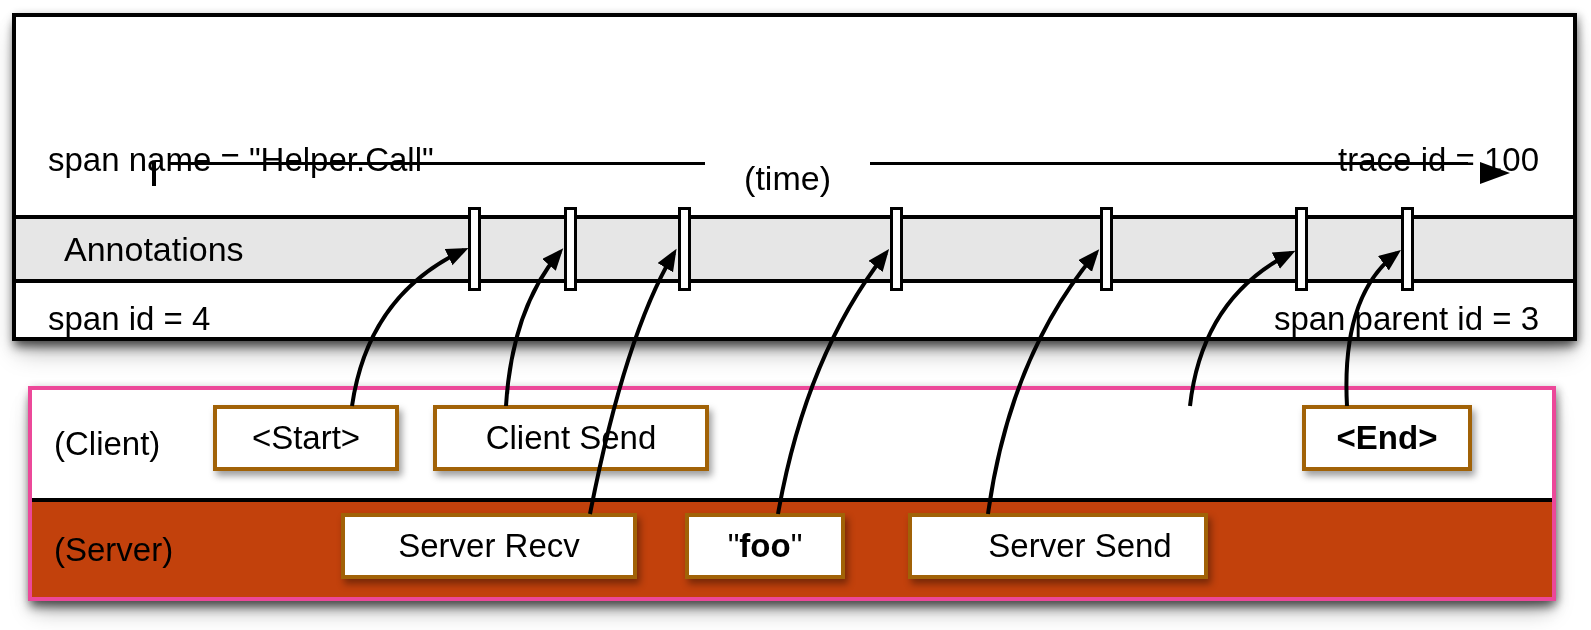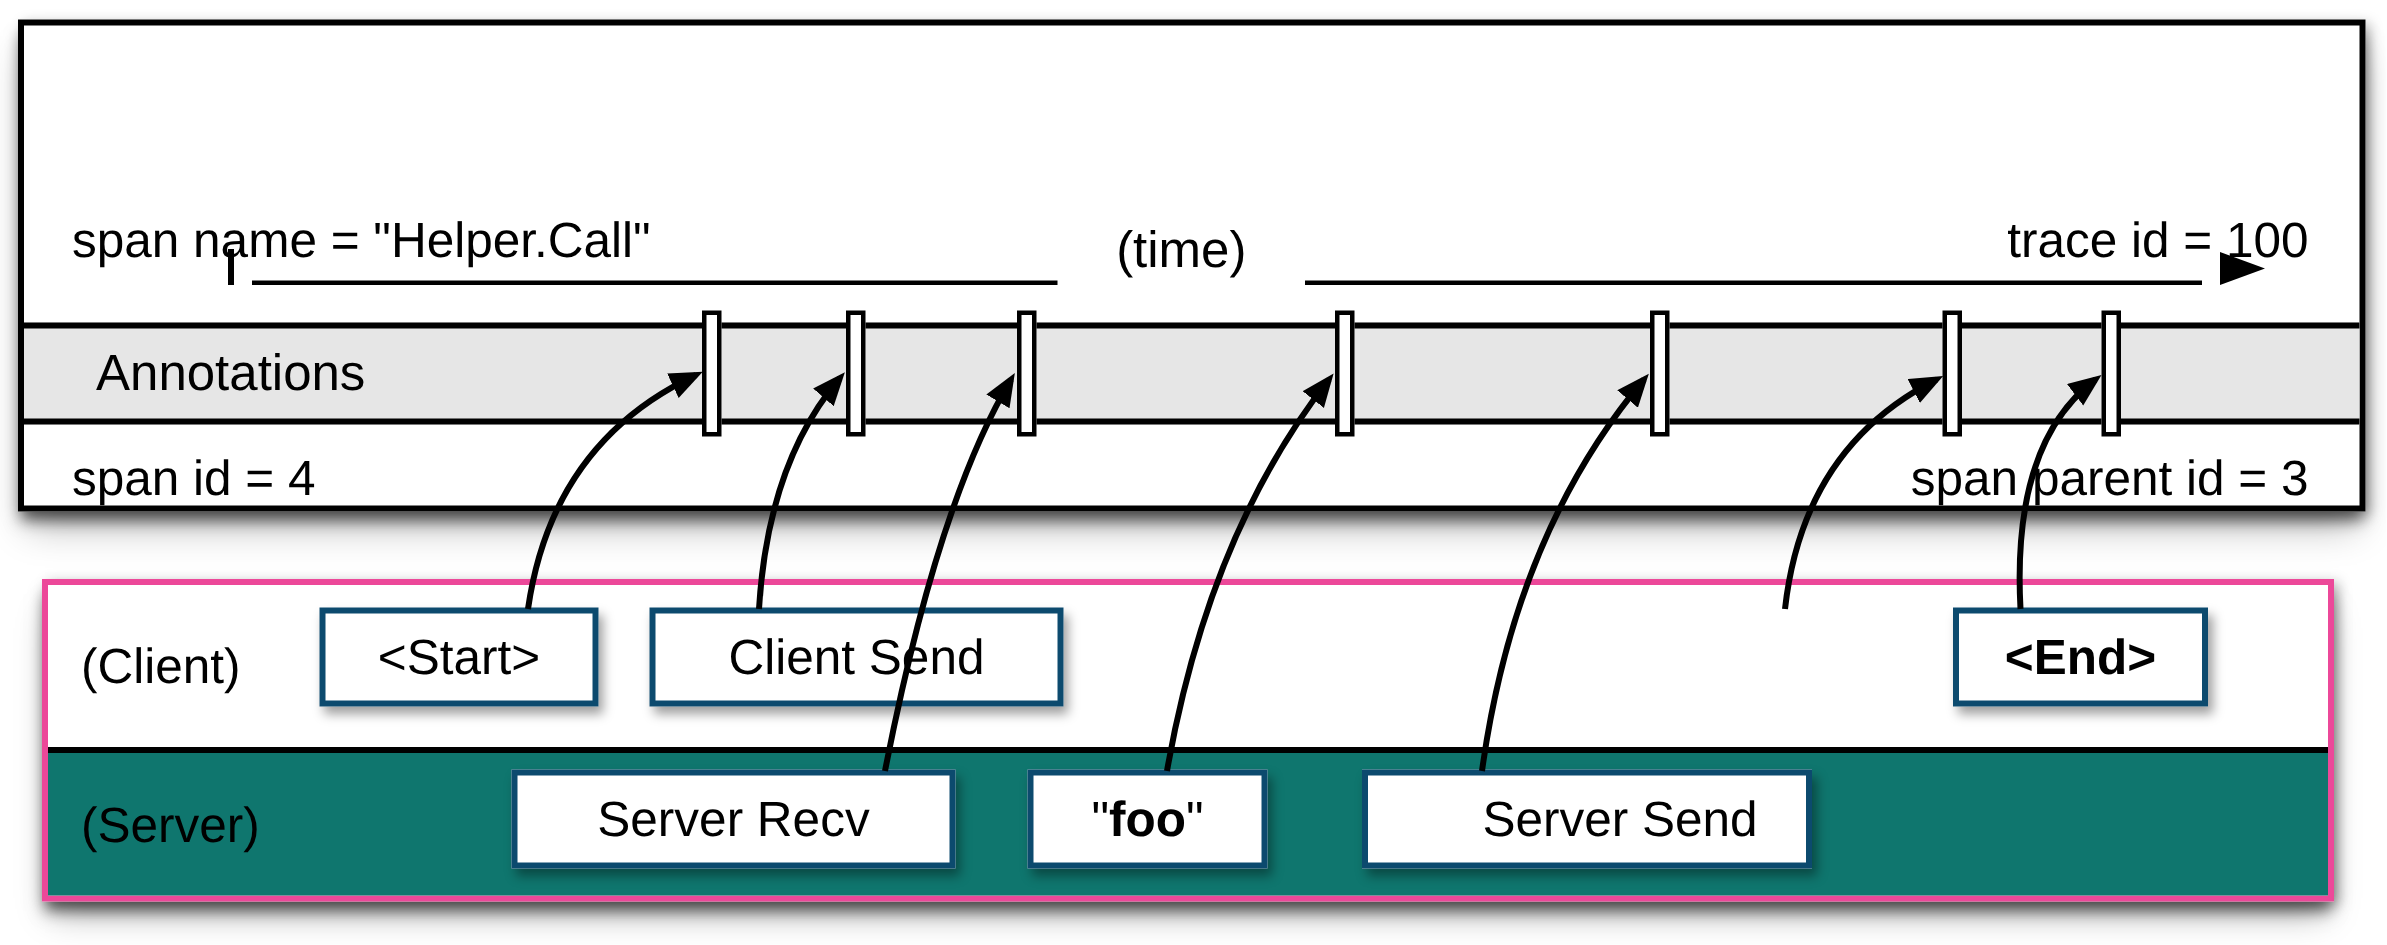--- a/index.html
+++ b/index.html
@@ -7,21 +7,21 @@
          font-family:"Liberation Sans","DejaVu Sans",sans-serif;color:#000;}
   
   .top-box{position:absolute;left:12px;top:13px;width:1565px;height:328px;background:#fff;
            border:4px solid #000;box-sizing:border-box;
            box-shadow:0 8px 10px -2px rgba(0,0,0,.55),0 16px 24px -6px rgba(0,0,0,.28),3px 2px 8px rgba(0,0,0,.25);}
   .hdr{position:absolute;top:10px;font-size:33px;line-height:53px;white-space:pre;}
   .hdr.left{left:32px;text-align:left;}
   .hdr.right{right:34px;text-align:right;}
   
   .time-axis{position:absolute;left:136px;top:145px;width:1358px;height:28px;
-             display:flex;align-items:flex-end;gap:12px;}
+             display:flex;align-items:flex-start;gap:12px;}
   .axis-startbar{width:4px;height:24px;background:#000;flex:none;}
   .axis-line{height:3px;background:#000;}
   .axis-line.l{flex:0.97;}
   .axis-line.r{flex:1.08;}
   .axis-label{flex:none;font-size:34px;margin:0 27px;transform:translateY(-3px);}
   .axis-head{flex:none;width:0;height:0;border-left:30px solid #000;
              border-top:11px solid transparent;border-bottom:11px solid transparent;}
   
   .band{position:absolute;left:0;right:0;top:198px;height:60px;background:#e6e6e6;
         border-top:4px solid #000;border-bottom:4px solid #000;
@@ -29,24 +29,24 @@
   .band-label{font-size:34px;padding-left:48px;}
   
   .tick{position:absolute;top:207px;width:7px;height:78px;background:#fff;border:3px solid #000;z-index:5;}
   
   .bottom-box{position:absolute;left:28px;top:386px;width:1528px;height:215px;
               border:4px solid #ec4899;box-sizing:border-box;background:#fff;
               display:flex;flex-direction:column;
               box-shadow:0 8px 10px -2px rgba(0,0,0,.55),0 15px 22px -6px rgba(0,0,0,.28),3px 2px 8px rgba(0,0,0,.25);}
   .row{position:relative;display:flex;align-items:center;box-sizing:border-box;}
   .row.client{height:108px;background:#ffffff;flex:none;}
-  .row.server{flex:1;background:#0f766e;border-top:4px solid #000;}
+  .row.server{flex:1;background:#c2410c;border-top:4px solid #000;}
   .row-label{font-size:33px;padding-left:22px;}
   
-  .evt{position:absolute;background:#fff;border:4px solid #0c4a6e;box-sizing:border-box;
+  .evt{position:absolute;background:#fff;border:4px solid #a16207;box-sizing:border-box;
        display:flex;align-items:center;justify-content:center;font-size:33px;z-index:6;
        box-shadow:3px 5px 7px rgba(0,0,0,.38);}
   .evt b{font-weight:bold;}
   
   #arrows{position:absolute;left:0;top:0;width:1591px;height:630px;z-index:8;pointer-events:none;}
 </style>
 </head>
 <body>
 
 <div id="stage">

